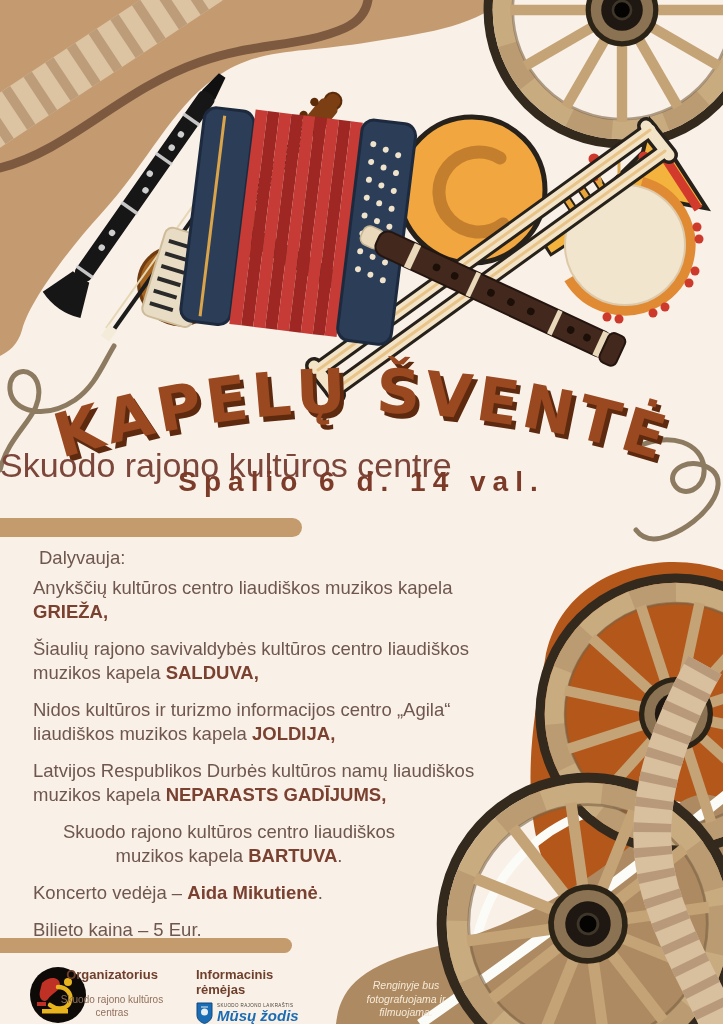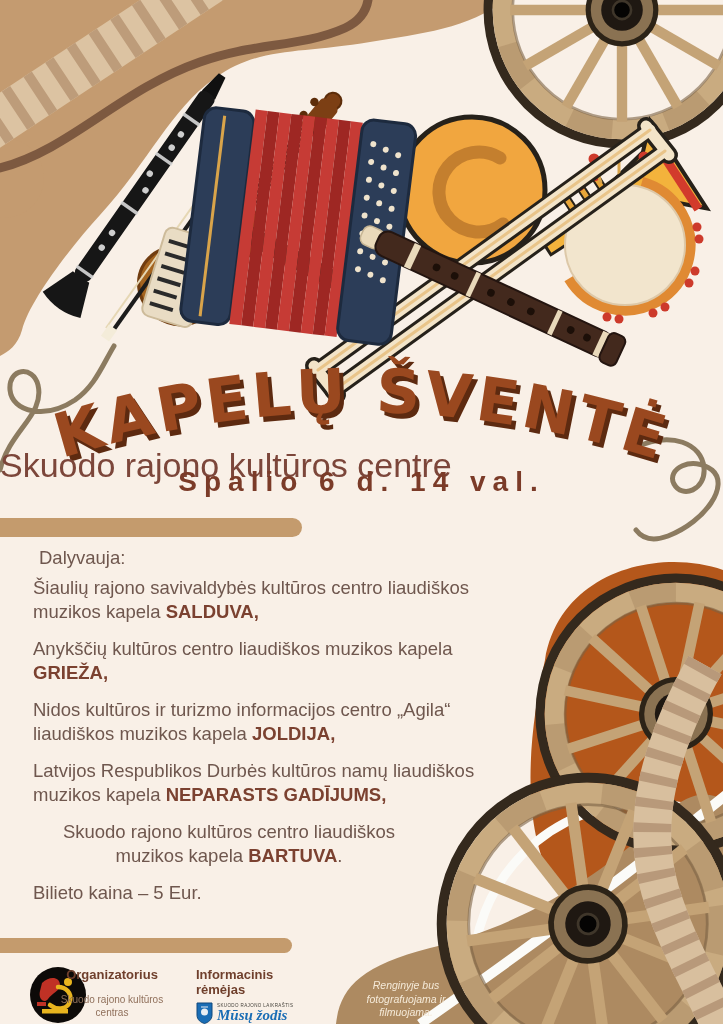--- a/index.html
+++ b/index.html
@@ -29,21 +29,21 @@
   .narrow{max-width:392px;text-align:center;}
   
   .footer-item{position:absolute;z-index:4;}
   .org-logo{left:29px;top:966px;}
   .org-text{left:60px;top:967px;width:104px;text-align:center;}
   .f-head{font-size:13px;font-weight:700;color:#6f3f2c;}
   .f-sub{font-size:10px;line-height:1.25;color:#90705b;margin-top:12px;}
   .sponsor{left:196px;top:967px;width:130px;}
   .sponsor-logo{display:flex;align-items:center;gap:4px;margin-top:5px;}
   .sp-caption{font-size:4.5px;letter-spacing:.4px;color:#44403a;}
-  .sp-name{font-size:15px;font-weight:700;font-style:italic;color:#1a6db5;line-height:1;font-family:Liberation Serif, serif;}
+  .sp-name{font-size:15px;font-weight:700;font-style:italic;color:#1a6db5;line-height:1;}
   .notice{left:348px;top:979px;width:116px;text-align:center;
     font-size:10.5px;line-height:1.3;color:#f5ead8;font-style:italic;}
 </style>
 </head>
 <body>
 
 <div class="poster">
 
   <svg class="layer" width="723" height="1024" viewBox="0 0 723 1024">
     <defs>
@@ -295,25 +295,26 @@
     </text>
   </svg>
 
   <div class="subtitle">Skuodo rajono kultūros centre</div>
   <div class="datetime">Spalio 6 d. 14 val.</div>
 
   <div class="bar bar-top"></div>
 
   <div class="content">
     <p class="lead">Dalyvauja:</p>
+    <p class="para"><span>Anykščių kultūros centro liaudiškos muzikos kapela </span><span class="em">GRIEŽA,</span><span></span></p>
     <p class="para"><span>Šiaulių rajono savivaldybės kultūros centro liaudiškos muzikos kapela </span><span class="em">SALDUVA,</span><span></span></p>
-    <p class="para"><span>Anykščių kultūros centro liaudiškos muzikos kapela </span><span class="em">GRIEŽA,</span><span></span></p>
     <p class="para"><span>Nidos kultūros ir turizmo informacijos centro „Agila“ liaudiškos muzikos kapela </span><span class="em">JOLDIJA,</span><span></span></p>
     <p class="para"><span>Latvijos Respublikos Durbės kultūros namų liaudiškos muzikos kapela </span><span class="em">NEPARASTS GADĪJUMS,</span><span></span></p>
     <p class="para narrow"><span>Skuodo rajono kultūros centro liaudiškos muzikos kapela </span><span class="em">BARTUVA</span><span>.</span></p>
+    <p class="para"><span>Koncerto vedėja – </span><span class="em">Aida Mikutienė</span><span>.</span></p>
     <p class="para"><span>Bilieto kaina – 5 Eur.</span></p>
   </div>
 
   <div class="bar bar-bottom"></div>
 
   <svg class="footer-item org-logo" width="58" height="58" viewBox="0 0 58 58">
     <g transform="translate(29,29)">
       <circle r="28" fill="#0d0a08"></circle>
       <path d="M -16 -12 C -8 -20 2 -18 2 -10 C 2 -4 -6 -2 -10 4 C -14 9 -20 4 -18 -4 Z" fill="#c03125"></path>
       <path d="M -8 10 C 0 16 10 14 12 6 C 14 -2 8 -8 0 -8" stroke="#e8b41e" stroke-width="4.5" fill="none" stroke-linecap="round"></path>

